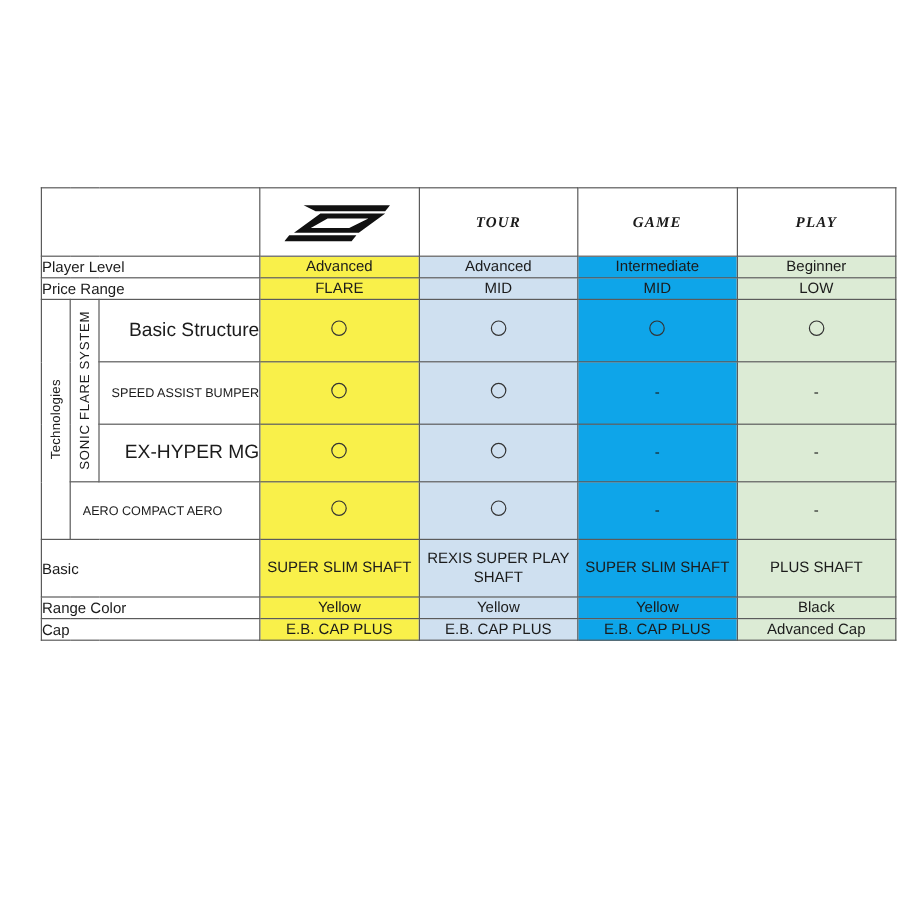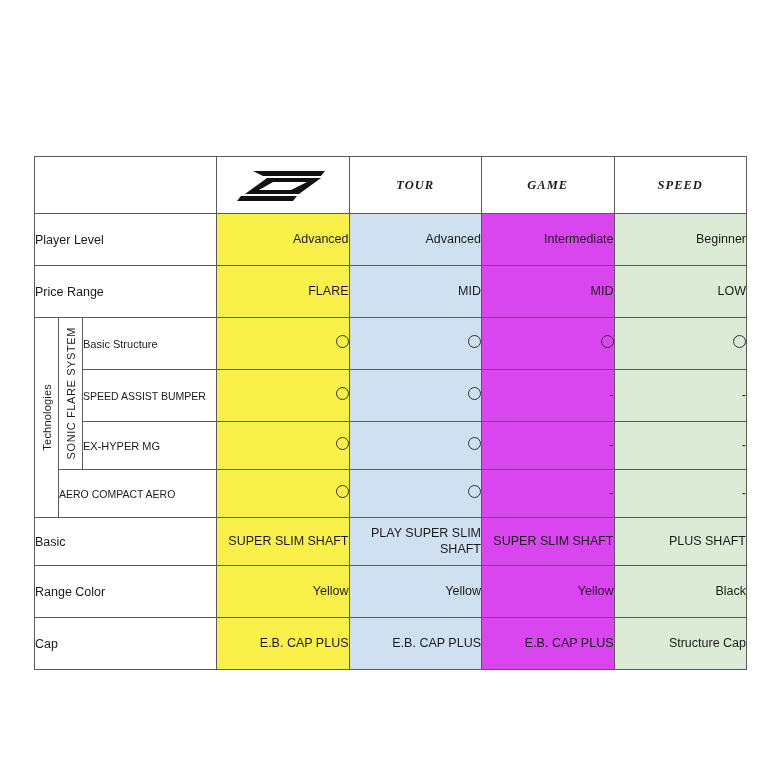--- a/index.html
+++ b/index.html
@@ -53,45 +53,46 @@
   .logo-cell { text-align: center; }
   .logo-cell svg { display: block; margin: 0 auto; }
 
   .rowlabel {
     padding-left: 12px;
     font-size: 13px;
     color: #1b1b1b;
     text-align: left;
   }
   .rowlabel.small {
-    font-size: 11px;
+    font-size: 16px;
+    text-align: right;
   }
   .rowlabel.tiny {
     font-size: 10.5px;
-    padding-left: 0;
+    padding-left: 10px;
   }
   .val {
-    text-align: right;
+    text-align: center;
     font-size: 12.5px;
     line-height: 1.25;
     padding: 4px 3px;
   }
   .circle {
     display: inline-block;
     width: 11px;
     height: 11px;
     border: 1.3px solid #333;
     border-radius: 50%;
   }
   .dash { font-size: 13px; }
 
   
   .tint-z    { background: #f9f04a; }
   .tint-tour { background: #cfe0f0; }
-  .tint-game { background: #d946ef; }
+  .tint-game { background: #0ea5e9; }
   .tint-play { background: #dcebd5; }
 
   
   .vert {
     text-align: center;
     vertical-align: middle;
     background: #ffffff;
   }
   .vert .inner {
     writing-mode: vertical-rl;
@@ -99,21 +100,21 @@
     white-space: nowrap;
     font-size: 11px;
     letter-spacing: 0.2px;
     margin: 0 auto;
   }
   .vert .inner.sfs {
     font-size: 11px;
     letter-spacing: 0.6px;
   }
   .r-h-2line { height: 52px; }
-  .r-h-std { height: 52px; }
+  .r-h-std { height: 18px; }
   .r-h-tall { height: 48px; }
 </style>
 </head>
 <body>
 
 <div class="sheet">
   <table class="spec">
     <colgroup>
       <col class="c-label1">
       <col class="c-label2">
@@ -131,21 +132,21 @@
           <svg width="92" height="36" viewBox="0 0 92 36">
             <g fill="#111">
               <path d="M16 4 L88 4 L84 9 L26 9 Z"></path>
               <path d="M84 11 L30 11 L8 27 L62 27 Z M36 15 L70 15 L54 23 L22 23 Z"></path>
               <path d="M4 29 L60 29 L56 34 L0 34 Z"></path>
             </g>
           </svg>
         </td>
         <td class="brand-word">TOUR</td>
         <td class="brand-word">GAME</td>
-        <td class="brand-word">SPEED</td>
+        <td class="brand-word">PLAY</td>
       </tr>
 
       <tr class="r-h-std">
         <td class="rowlabel" colspan="3">Player Level</td>
         <td class="val tint-z">Advanced</td>
         <td class="val tint-tour">Advanced</td>
         <td class="val tint-game">Intermediate</td>
         <td class="val tint-play">Beginner</td>
       </tr>
 
@@ -191,35 +192,35 @@
         <td class="rowlabel tiny" colspan="2">AERO COMPACT AERO</td>
         <td class="val tint-z"><span class="circle"></span></td>
         <td class="val tint-tour"><span class="circle"></span></td>
         <td class="val tint-game dash">-</td>
         <td class="val tint-play dash">-</td>
       </tr>
 
       <tr class="r-h-tall">
         <td class="rowlabel" colspan="3">Basic</td>
         <td class="val tint-z">SUPER SLIM SHAFT</td>
-        <td class="val tint-tour">PLAY SUPER SLIM SHAFT</td>
+        <td class="val tint-tour">REXIS SUPER PLAY SHAFT</td>
         <td class="val tint-game">SUPER SLIM SHAFT</td>
         <td class="val tint-play">PLUS SHAFT</td>
       </tr>
 
       <tr class="r-h-std">
         <td class="rowlabel" colspan="3">Range Color</td>
         <td class="val tint-z">Yellow</td>
         <td class="val tint-tour">Yellow</td>
         <td class="val tint-game">Yellow</td>
         <td class="val tint-play">Black</td>
       </tr>
 
       <tr class="r-h-std">
         <td class="rowlabel" colspan="3">Cap</td>
         <td class="val tint-z">E.B. CAP PLUS</td>
         <td class="val tint-tour">E.B. CAP PLUS</td>
         <td class="val tint-game">E.B. CAP PLUS</td>
-        <td class="val tint-play">Structure Cap</td>
+        <td class="val tint-play">Advanced Cap</td>
       </tr>
     </tbody>
   </table>
 </div>
 
 </body></html>

